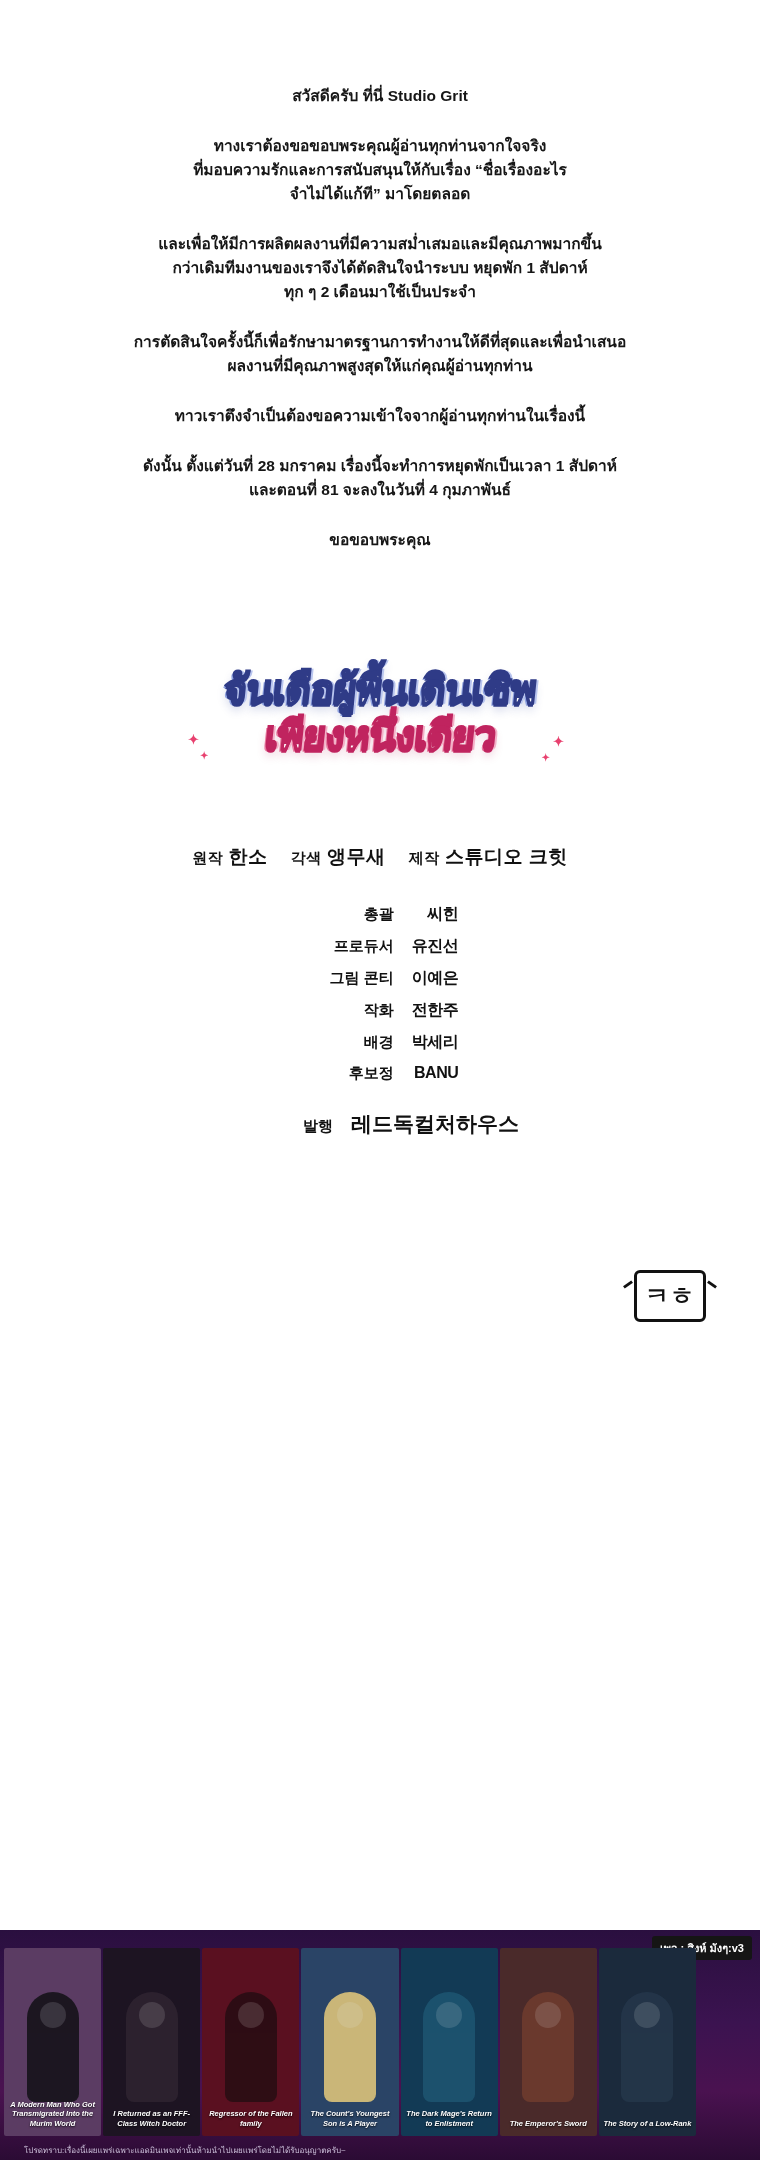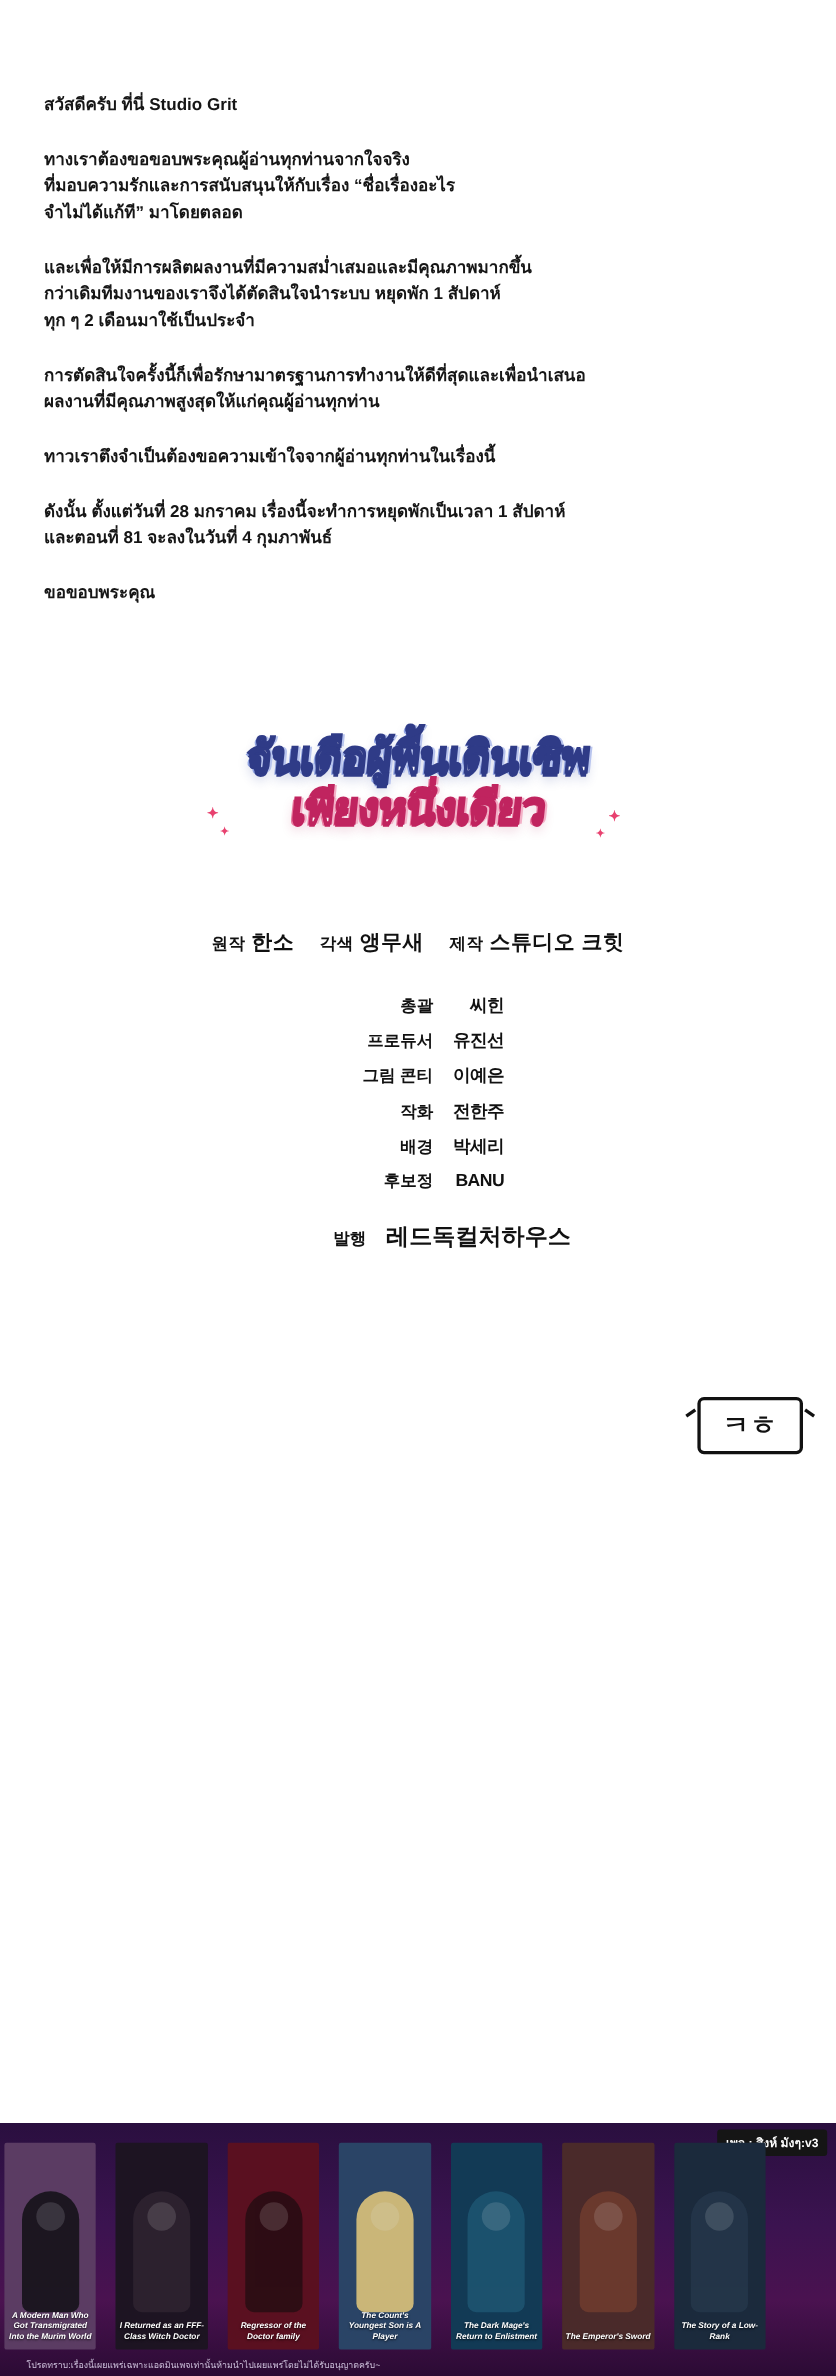--- a/index.html
+++ b/index.html
@@ -9,21 +9,21 @@
     background:#ffffff;
     font-family:"Liberation Sans", sans-serif;
     color:#111;
     overflow:hidden;
     position:relative;
   }
 
   
   .announce {
     padding: 84px 40px 0 40px;
-    text-align:left;
+    text-align:center;
   }
   .announce .line {
     font-size:15.5px;
     line-height:1.55;
     color:#161616;
     font-weight:600;
   }
   .announce .para { margin-bottom:26px; }
   .announce .para:last-child { margin-bottom:0; }
 
@@ -133,21 +133,21 @@
 
   
   .stamp-wrap {
     position:absolute;
     right:42px;
     top:1270px;
     width:84px;
     height:58px;
   }
   .stamp {
-    width:96px; height:52px;
+    width:72px; height:52px;
     background:#ffffff;
     border:3px solid #111;
     border-radius:6px;
     display:flex;
     align-items:center;
     justify-content:center;
     font-family:"DejaVu Sans", sans-serif;
     font-weight:bold;
     font-size:24px;
     letter-spacing:1px;
@@ -180,21 +180,21 @@
     padding:3px 8px;
     border-radius:3px;
     font-weight:bold;
   }
   .cards {
     position:absolute;
     left:0; top:18px;
     width:700px;
     height:188px;
     display:flex;
-    gap:18px;
+    gap:2px;
     padding:0 4px;
   }
   .card {
     flex:1;
     position:relative;
     border-radius:2px;
     overflow:hidden;
     display:flex;
     align-items:flex-end;
     justify-content:center;
@@ -337,21 +337,21 @@
     <div class="card" style="background:#5b3c63">
       <div class="figure" style="background:#17141b"></div>
       <div class="cap">A Modern Man Who Got Transmigrated Into the Murim World</div>
     </div>
     <div class="card" style="background:#1d1422">
       <div class="figure" style="background:#2e2330"></div>
       <div class="cap">I Returned as an FFF-Class Witch Doctor</div>
     </div>
     <div class="card" style="background:#5a1020">
       <div class="figure" style="background:#2a0d14"></div>
-      <div class="cap">Regressor of the Doctor family</div>
+      <div class="cap">Regressor of the Fallen family</div>
     </div>
     <div class="card" style="background:#2a4466">
       <div class="figure" style="background:#d8c07a"></div>
       <div class="cap">The Count's Youngest Son is A Player</div>
     </div>
     <div class="card" style="background:#123a55">
       <div class="figure" style="background:#1d5470"></div>
       <div class="cap">The Dark Mage's Return to Enlistment</div>
     </div>
     <div class="card" style="background:#4a2a2a">

